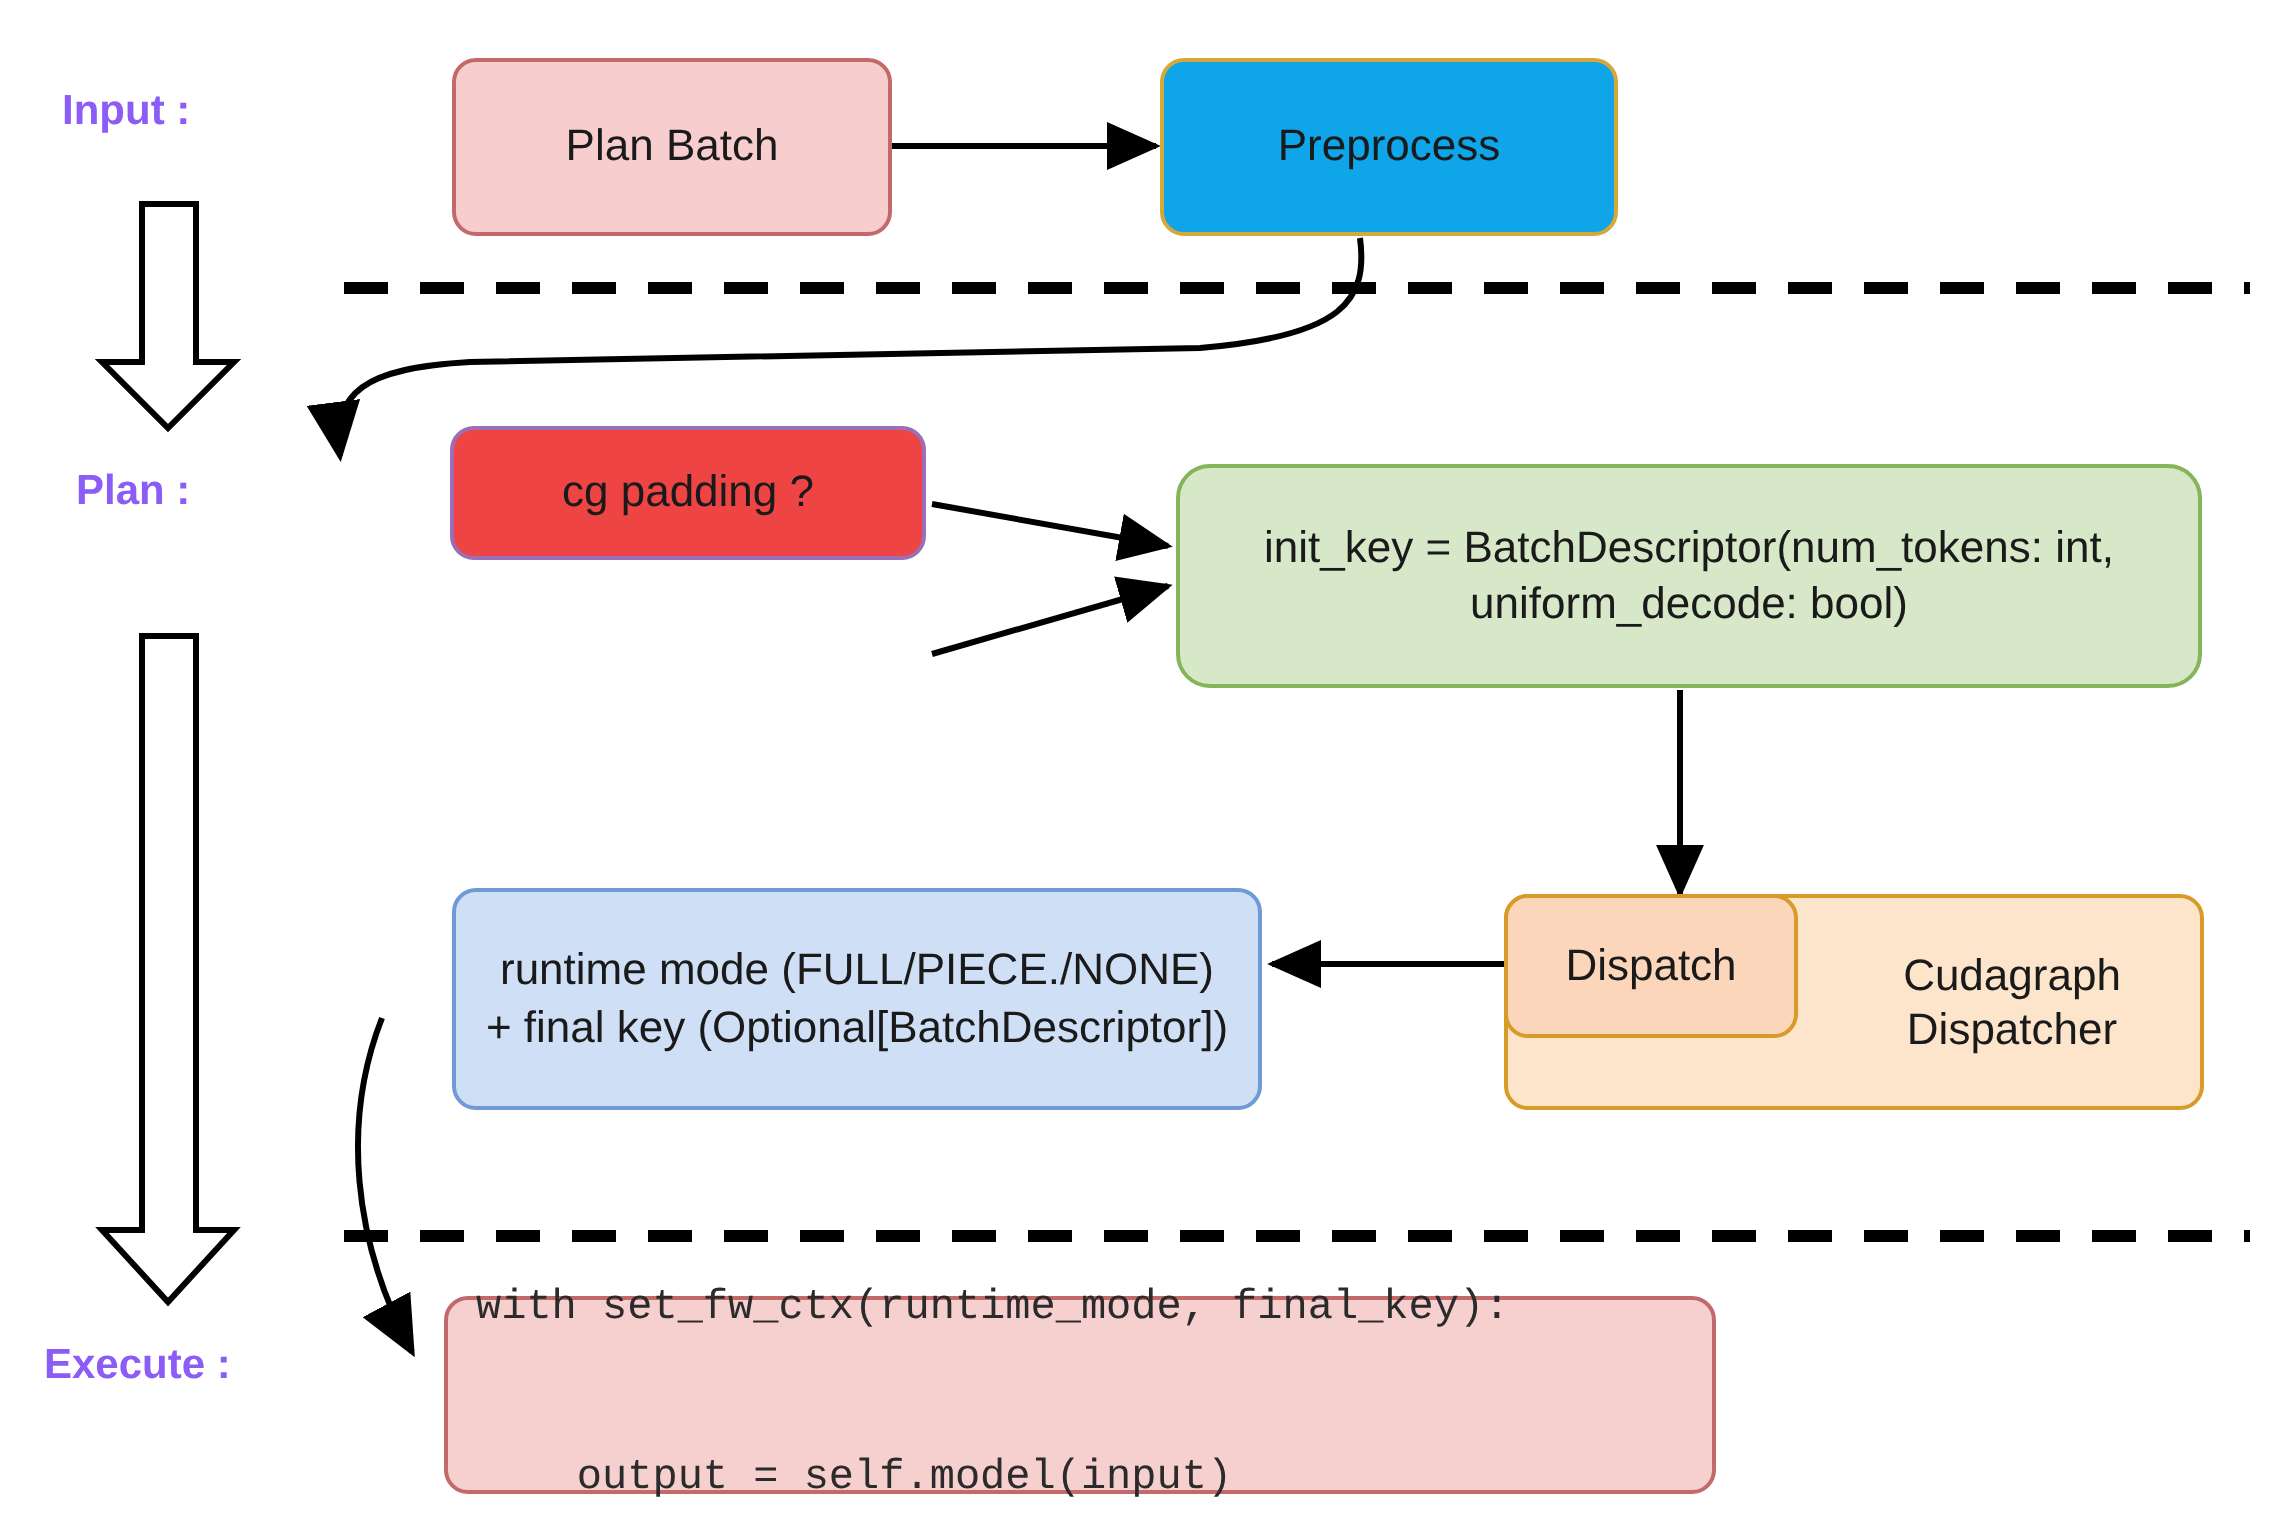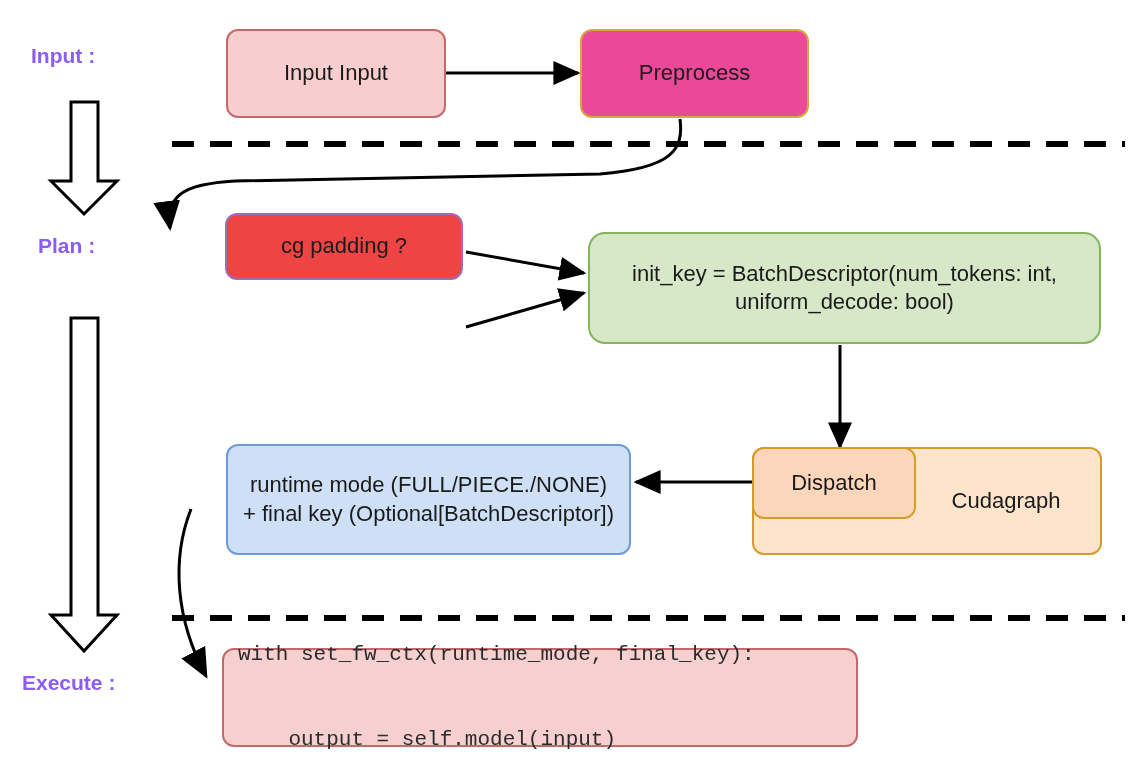--- a/index.html
+++ b/index.html
@@ -56,21 +56,21 @@
     text-align: left;
     white-space: pre;
     line-height: 1.35;
     color: #2b2b2b;
   }
   .node-input-batch {
     background: #f8cdcd;
     border-color: #c4696a;
   }
   .node-preprocess {
-    background: #ec4899;
+    background: #0ea5e9;
     border-color: #d6a83a;
   }
   .node-purple {
     background: #ef4444;
     border-color: #9b6fb5;
   }
   .node-green {
     background: #d6e8c8;
     border-color: #86b45a;
   }
@@ -138,21 +138,21 @@
     <polygon points="71,318 98,318 98,615 117,615 84,651 51,615 71,615" fill="#ffffff" stroke="#000000" stroke-width="3" stroke-linejoin="miter"></polygon>
   </svg>
 
   <div class="stage-label" style="left:31px; top:44px;">Input :</div>
 
   <div class="stage-label" style="left:38px; top:234px;">Plan :</div>
 
   <div class="stage-label" style="left:22px; top:671px;">Execute :</div>
 
   <div class="node node-input-batch" style="left:226px; top:29px; width:220px; height:89px;">
-    <span>Input Input</span>
+    <span>Plan Batch</span>
   </div>
 
   <div class="node node-preprocess" style="left:580px; top:29px; width:229px; height:89px;">
     <span>Preprocess</span>
   </div>
 
   <div class="node node-purple" style="left:225px; top:213px; width:238px; height:67px;">
     <span>cg padding ?</span>
   </div>
 
@@ -167,24 +167,25 @@
   <div class="node node-blue" style="left:226px; top:444px; width:405px; height:111px;">
     <span style="display:block;">
       <span style="display:block;">runtime mode (FULL/PIECE./NONE)</span>
       <span style="display:block;">+ final key (Optional[BatchDescriptor])</span>
     </span>
   </div>
 
   <div class="node node-dispatcher-outer" style="left:752px; top:447px; width:350px; height:108px;">
     <span class="dispatcher-text" style="display:block; width:160px; text-align:center;">
       <span style="display:block;">Cudagraph</span>
+      <span style="display:block;">Dispatcher</span>
     </span>
   </div>
 
-  <div class="node node-dispatch-inner" style="left:752px; top:447px; width:164px; height:72px;">
+  <div class="node node-dispatch-inner" style="left:752px; top:447px; width:147px; height:72px;">
     <span>Dispatch</span>
   </div>
 
   <div class="node node-code mono" style="left:222px; top:648px; width:636px; height:99px;">
     <span style="display:block; padding-left:6px;">
       <span style="display:block;">with set_fw_ctx(runtime_mode, final_key):</span>
       <span style="display:block;">    output = self.model(input)</span>
     </span>
   </div>
 

